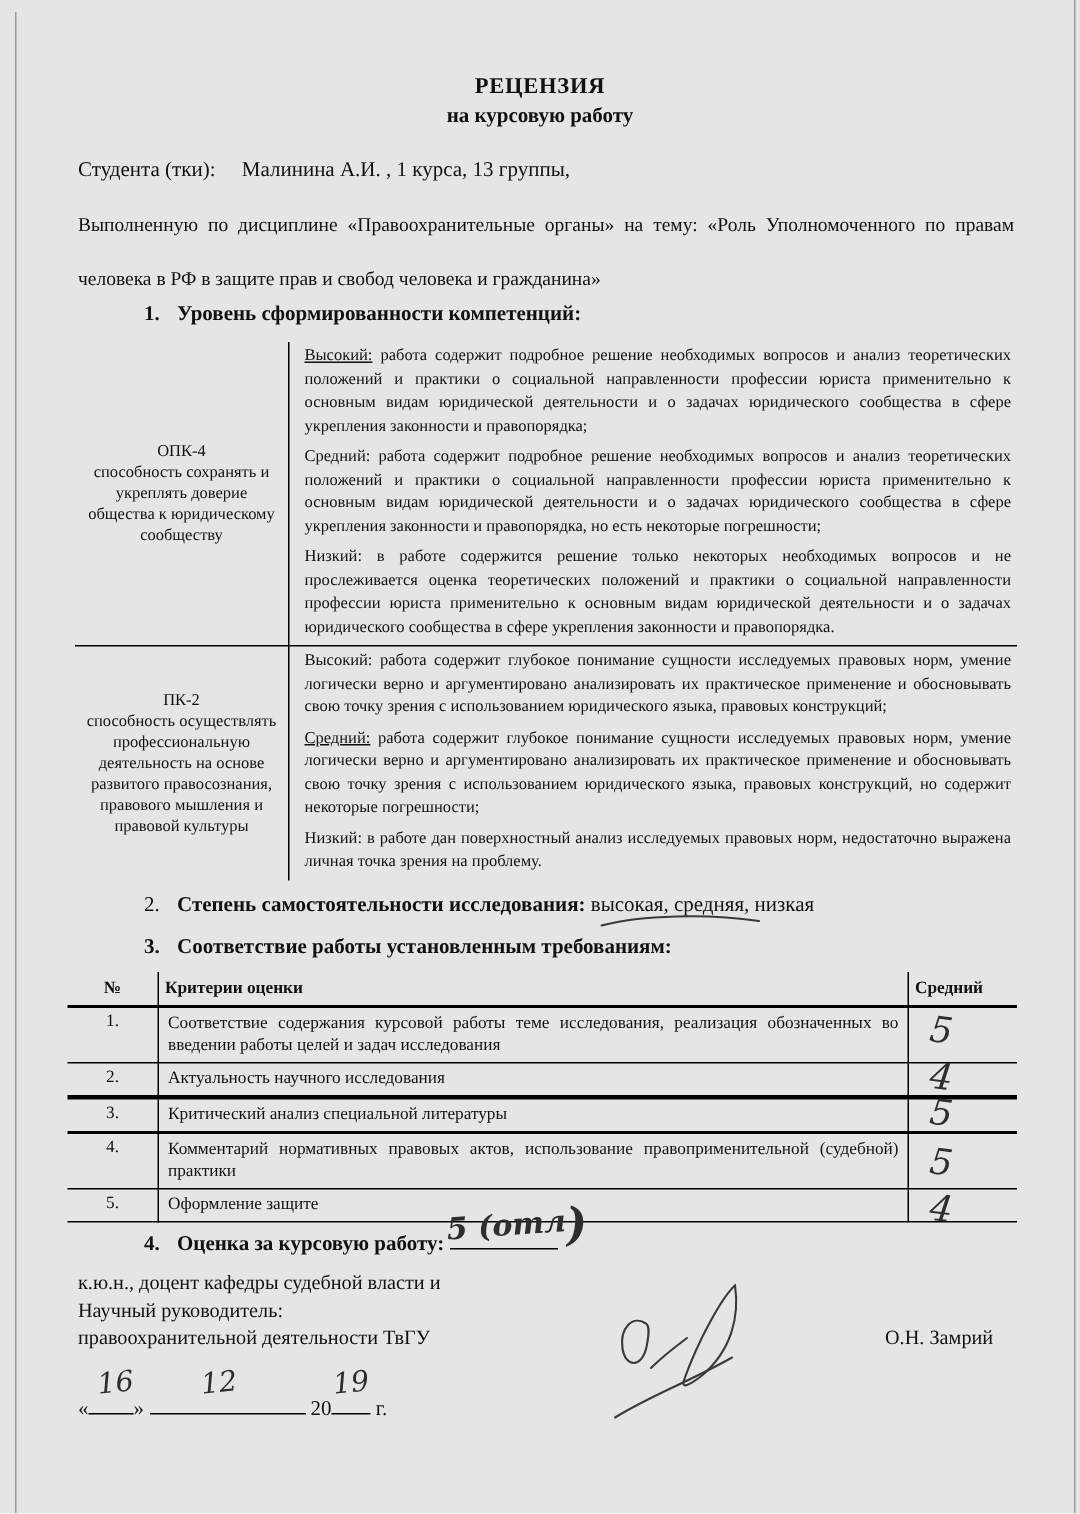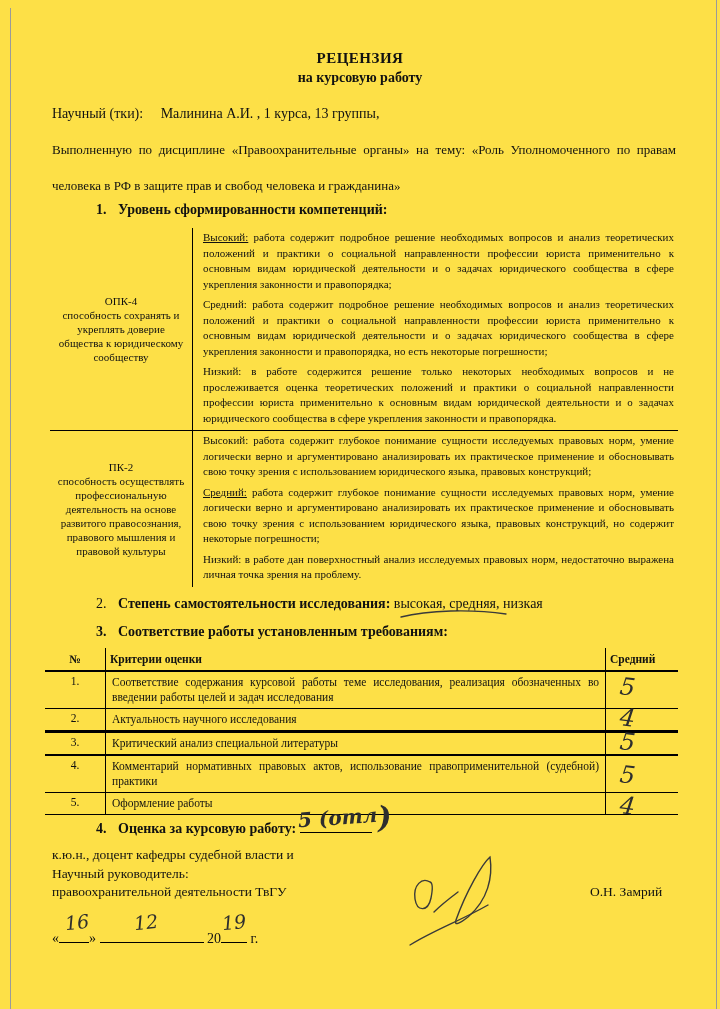--- a/index.html
+++ b/index.html
@@ -1,17 +1,17 @@
 <!DOCTYPE html>
 <html><head>
 <meta charset="utf-8">
 <style>
   html,body{margin:0;padding:0;background:#fff;}
   .page{
-    position:relative;width:720px;height:1009px;background:#fde047;
+    position:relative;width:720px;height:1009px;background:#e5e5e5;
     font-family:"Liberation Serif","DejaVu Serif",serif;color:#111;overflow:hidden;
   }
   .scan-line{position:absolute;background:#9a9a9a;width:1px;}
   .scan-left{left:10px;top:8px;bottom:0;}
   .scan-right{left:716px;top:0;bottom:0;}
 
   .title-block{position:absolute;top:48px;left:0;width:720px;text-align:center;line-height:20px;}
   .doc-title{font-weight:bold;font-size:15px;letter-spacing:.5px;}
   .doc-subtitle{font-size:14px;font-weight:bold;}
 
@@ -78,21 +78,21 @@
 <div class="page">
   <div class="scan-line scan-left"></div>
   <div class="scan-line scan-right"></div>
 
   <div class="title-block">
     <div class="doc-title">РЕЦЕНЗИЯ</div>
     <div class="doc-subtitle">на курсовую работу</div>
   </div>
 
   <div class="student-line">
-    <span class="label">Научный (тки):</span>
+    <span class="label">Студента (тки):</span>
     <span>Малинина А.И. , 1 курса, 13 группы,</span>
   </div>
 
   <div class="discipline">Выполненную по дисциплине «Правоохранительные органы» на тему: «Роль Уполномоченного по правам человека в РФ в защите прав и свобод человека и гражданина»</div>
 
   <div class="sec-head h1 bold">
     <span class="num">1.</span><span>Уровень сформированности компетенций:</span>
   </div>
 
   <table class="comp-table">
@@ -166,21 +166,21 @@
       </tr>
       <tr class="b1">
         <td class="col-num">4.</td>
         <td class="crit-text">Комментарий нормативных правовых актов, использование правоприменительной (судебной) практики</td>
         <td class="col-score">
             <span class="hw score-mark" style="top:8px">5</span>
           </td>
       </tr>
       <tr class="b1">
         <td class="col-num">5.</td>
-        <td class="crit-text">Оформление работы</td>
+        <td class="crit-text">Оформление защите</td>
         <td class="col-score">
             <span class="hw score-mark" style="top:2px">4</span>
           </td>
       </tr>
     </tbody>
   </table>
 
   <div class="sec-head s4 bold">
     <span class="num">4.</span><span>Оценка за курсовую работу:</span>
     <span class="grade-blank">

